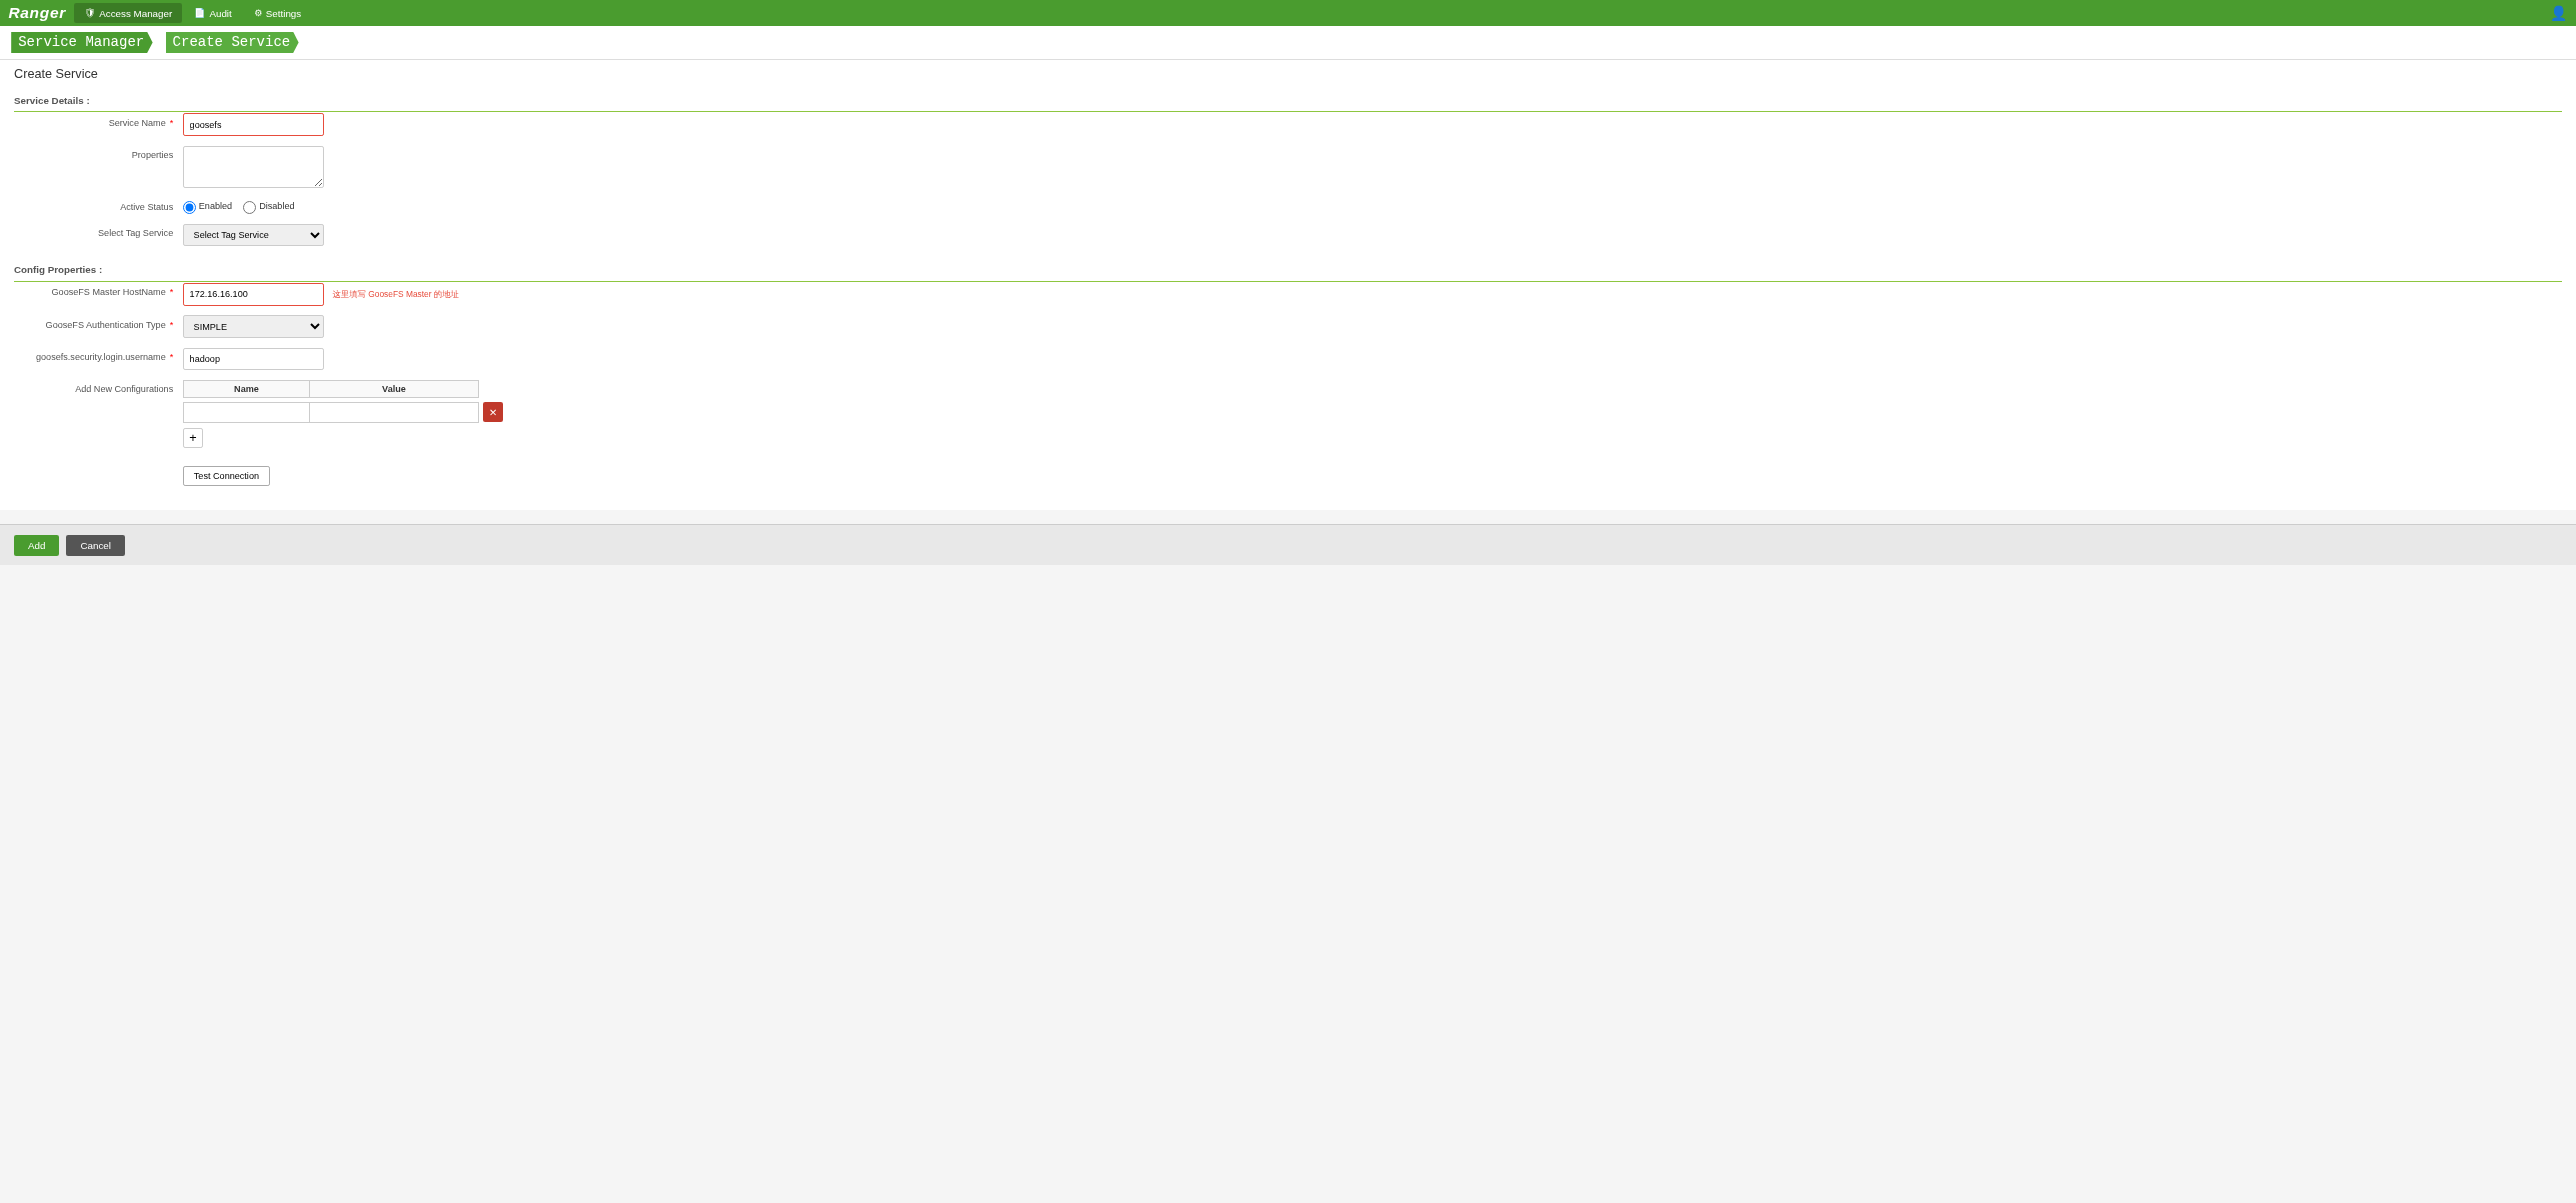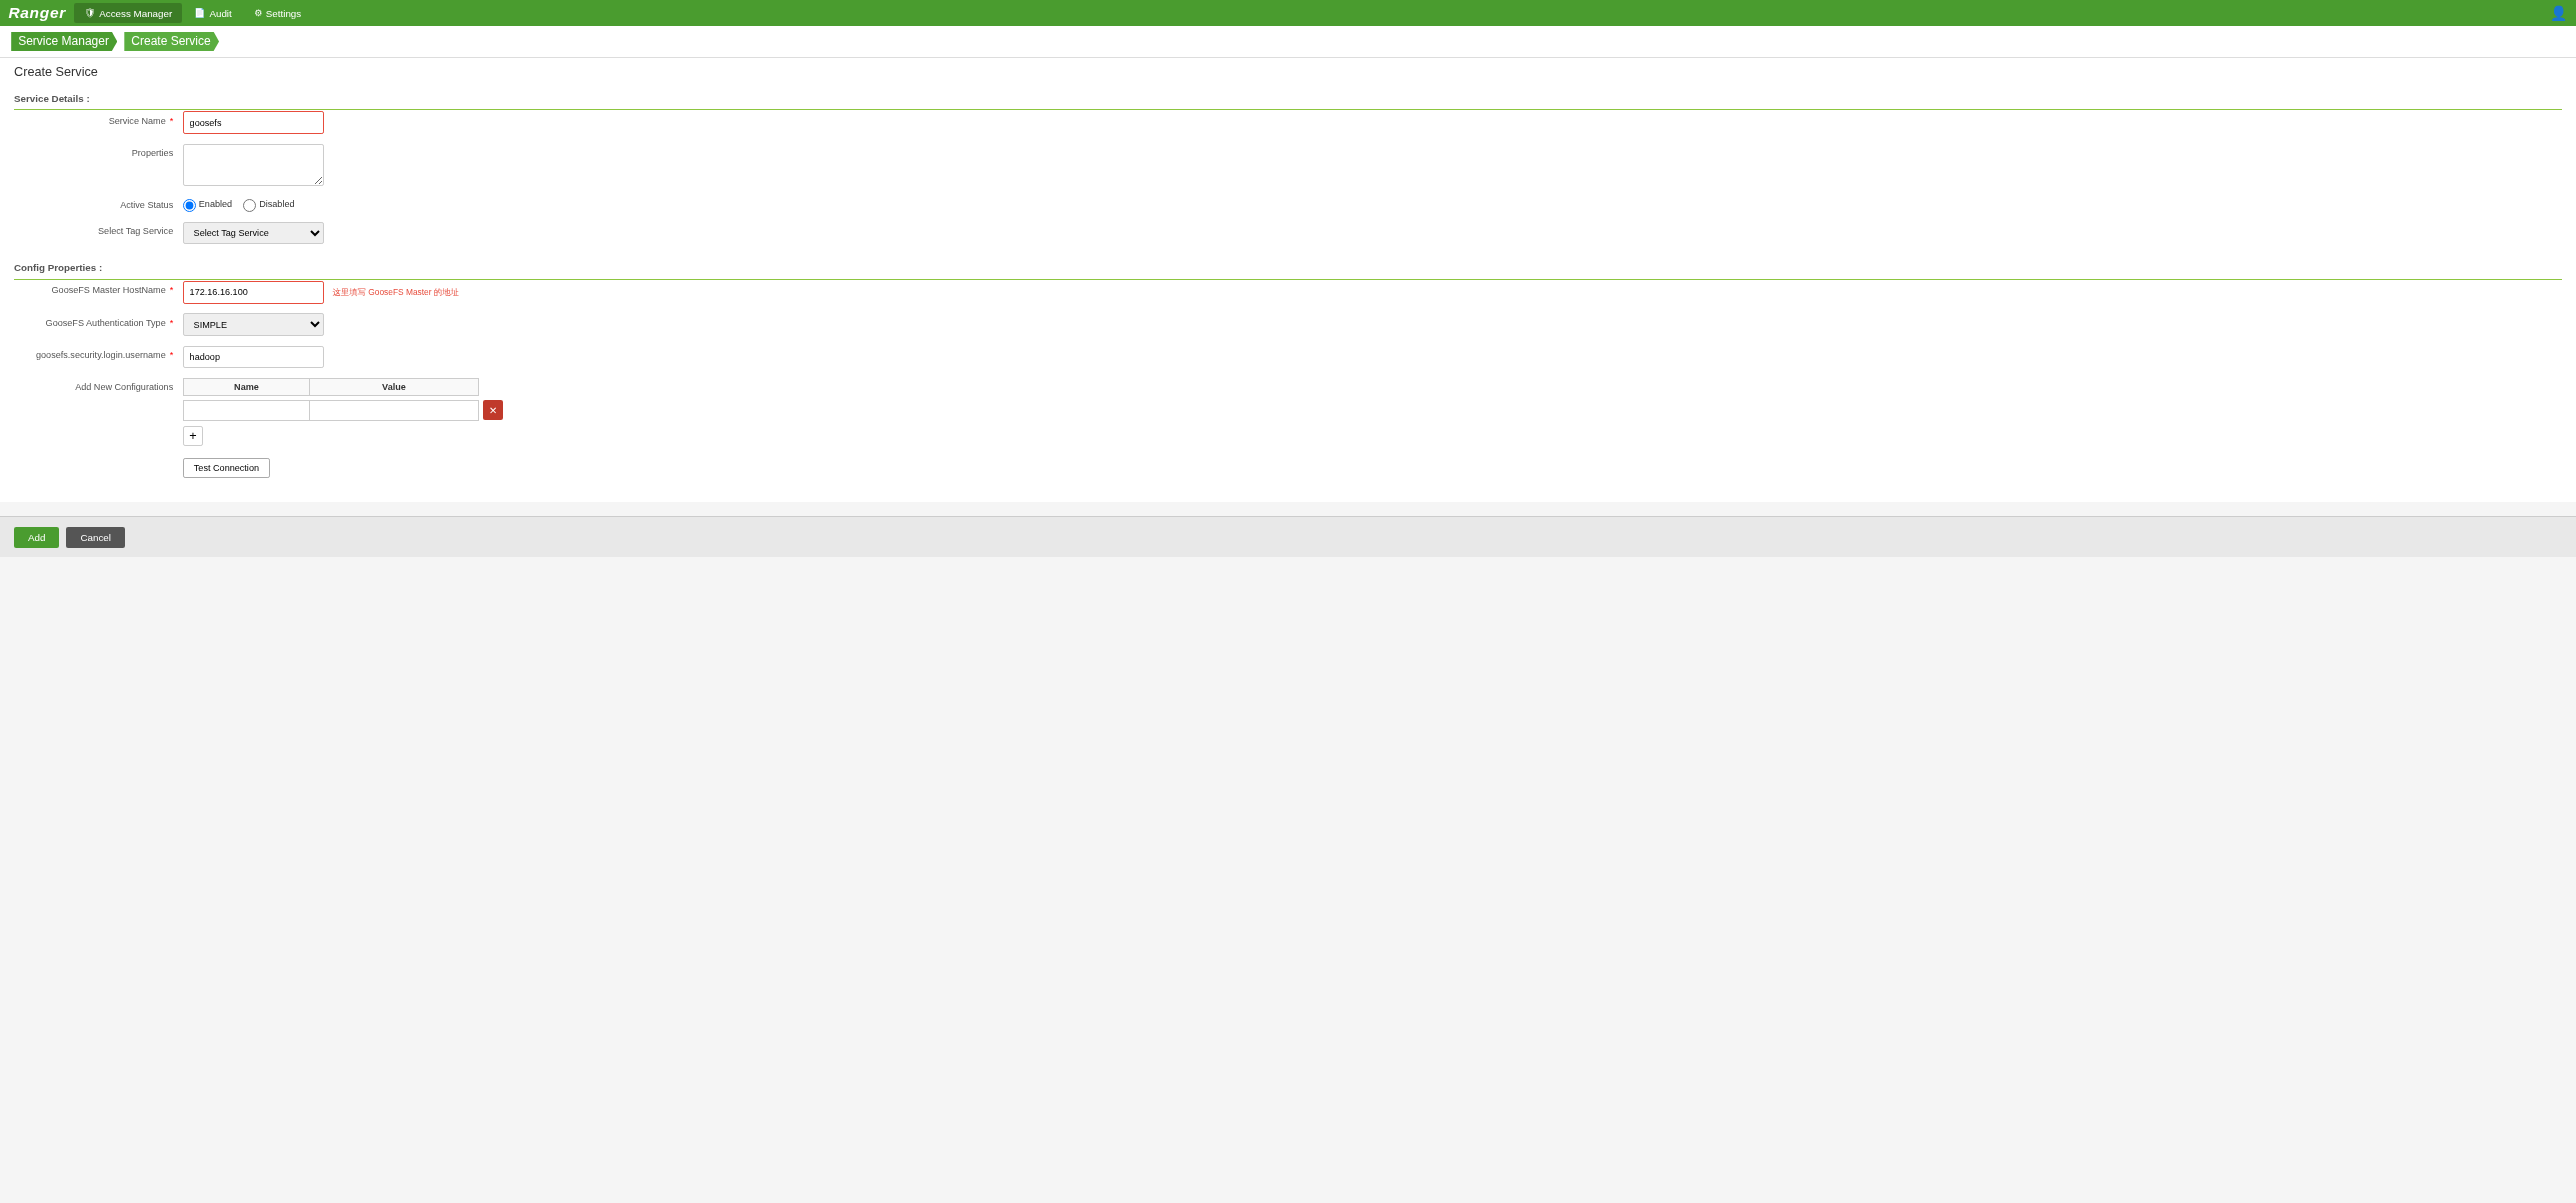--- a/index.html
+++ b/index.html
@@ -48,25 +48,26 @@
       padding: 5.6px 11.2px;
       display: flex;
       align-items: center;
       gap: 0;
       border-bottom: 0.7px solid #ddd;
     }
     .breadcrumb-item {
       background: #4a9c2f;
       color: #fff;
       padding: 2.8px 8.4px 2.8px 7px;
-      font-size: 12px;
+      font-size: 14px;
       cursor: pointer;
       position: relative;
       clip-path: polygon(0 0, calc(100% - 5.6px) 0, 100% 50%, calc(100% - 5.6px) 100%, 0 100%);
-      margin-right: 7px;
+      margin-right: 13px;
+      font-family: Liberation Mono, monospace;
     }
     .breadcrumb-item.active {
       background: #5aad3f;
     }
 
     
     .page-title-bar {
       background: #fff;
       padding: 7px 14px 5.6px 14px;
     }
@@ -226,21 +227,21 @@
       margin-top: 5.6px;
     }
 
     .test-connection-btn {
       background: #fff;
       border: 0.7px solid #aaa;
       padding: 4.2px 9.8px;
       font-size: 9.1px;
       cursor: pointer;
       border-radius: 2.1px;
-      margin-top: 2px;
+      margin-top: 8px;
     }
 
     
     .footer-bar {
       background: #e8e8e8;
       padding: 9.8px 14px;
       display: flex;
       gap: 7px;
       border-top: 0.7px solid #ccc;
       margin-top: 14px;

